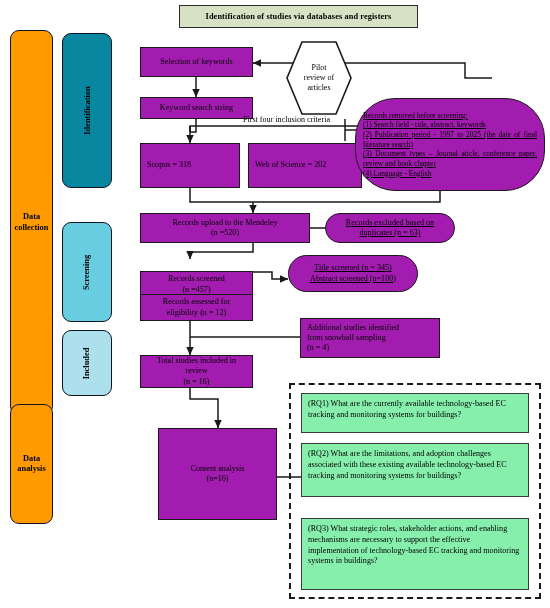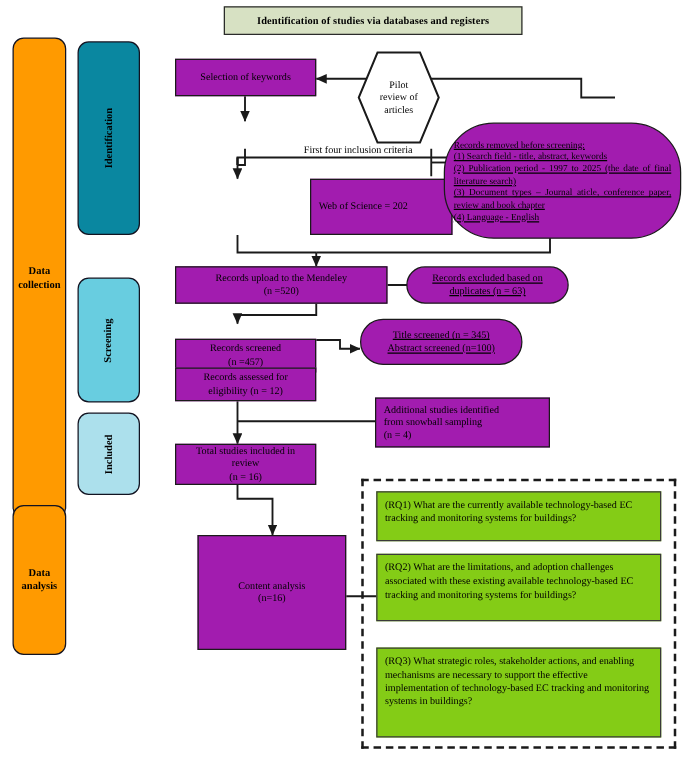--- a/index.html
+++ b/index.html
@@ -107,21 +107,21 @@
   .dashbox {
     position: absolute;
     box-sizing: border-box;
     border: 2.1px dashed #1a1a1a;
     background: transparent;
   }
   .rqbox {
     position: absolute;
     box-sizing: border-box;
     border: 1.4px solid #3a3a3a;
-    background: #84cc16;
+    background: #86efac;
     font-size: 8.1px;
     line-height: 1.33;
     padding: 5px 6px 4px 6px;
     text-align: left;
   }
   .multiline { white-space: pre-line; }
   svg.wires { position: absolute; left: 0; top: 0; width: 550px; height: 608px; pointer-events: none; }
 </style>
 </head>
 <body>
@@ -191,23 +191,25 @@
 
   <div class="hexwrap" style="left:285px; top:40px; width:68px; height:76px;">
     <svg width="68" height="76" viewBox="0 0 68 76">
       <polygon points="17,2 51,2 66,38 51,74 17,74 2,38" fill="#ffffff" stroke="#1a1a1a" stroke-width="1.6"></polygon>
     </svg>
     <span class="hextext multiline">Pilot
 review of
 articles</span>
   </div>
 
+  <div class="node" style="left:140px; top:97px; width:113px; height:22px;">Keyword search string</div>
 
   <div class="plainlabel" style="left:243px; top:115px;">First four inclusion criteria</div>
 
+  <div class="node left-text" style="left:140px; top:143px; width:100px; height:45px; padding-left:6px;">Scopus = 318</div>
 
   <div class="node left-text" style="left:248px; top:143px; width:114px; height:45px; padding-left:6px;">Web of Science = 202</div>
 
   <div class="node rounded left-text multiline" style="left:355px; top:98px; width:190px; height:93px; font-size:7.4px; line-height:1.3; padding:6px 7px; text-align:justify;">Records removed before screening:
 (1) Search field - title, abstract, keywords
 (2) Publication period - 1997 to 2025 (the date of final literature search)
 (3) Document types – Journal aticle, conference paper, review and book chapter
 (4) Language - English</div>
 
   <div class="node multiline" style="left:140px; top:213px; width:170px; height:30px;">Records upload to the Mendeley

